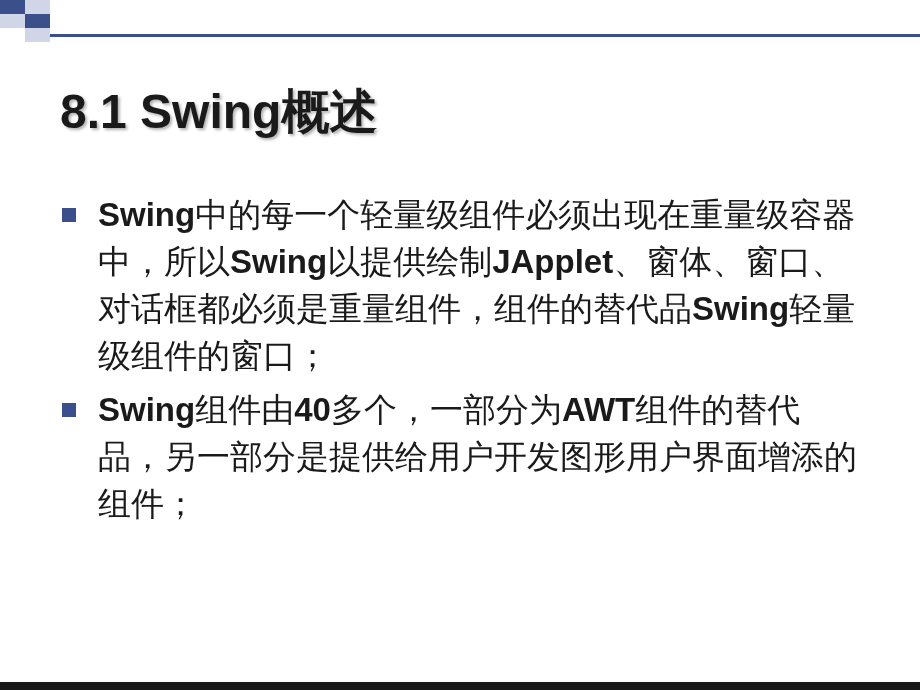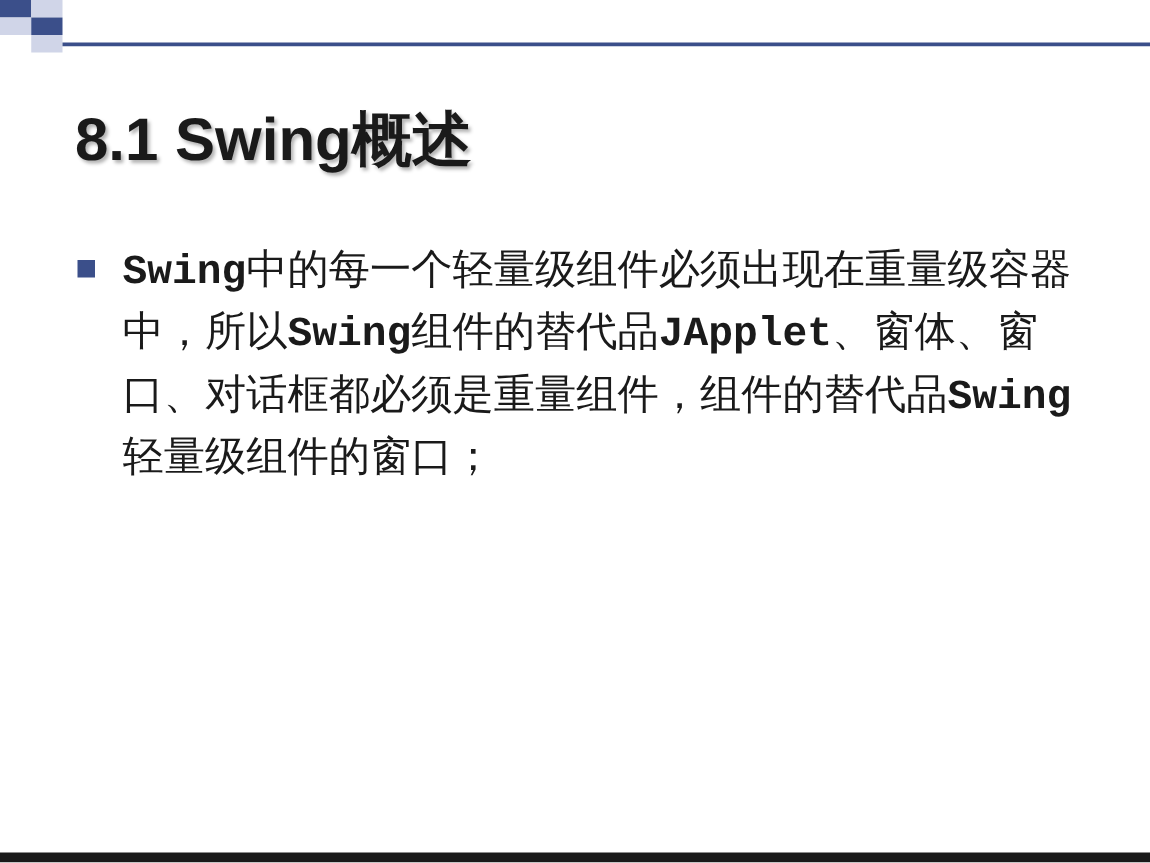--- a/index.html
+++ b/index.html
@@ -97,21 +97,21 @@
       content: '';
       position: absolute;
       left: 2px;
       top: 16px;
       width: 14px;
       height: 14px;
       background: #3b4f8a;
     }
     .bold {
       font-weight: bold;
-      font-family: Liberation Mono, monospace;
+      font-family: Liberation Sans, sans-serif;
     }
     .bottom-bar {
       position: absolute;
       bottom: 0;
       left: 0;
       width: 100%;
       height: 8px;
       background: #1a1a1a;
     }
   </style>
@@ -123,17 +123,18 @@
   <div class="decor-block-2"></div>
   <div class="decor-block-3"></div>
   <div class="decor-block-4"></div>
   <div class="decor-block-5"></div>
   <div class="decor-line"></div>
 </div>
 
 <div class="content">
   <h1 class="title">8.1 Swing概述</h1>
   <ul class="bullet-list">
-    <li class="bullet-item"><span class="bold">Swing</span><span>中的每一个轻量级组件必须出现在重量级容器中，所以</span><span class="bold">Swing</span><span>组件的替代品</span><span class="bold">JApplet</span><span>、窗体、窗口、对话框都必须是重量组件，组件的替代品</span><span class="bold">Swing</span><span>轻量级组件的窗口；</span></li>
+    <li class="bullet-item"><span class="bold">Swing</span><span>中的每一个轻量级组件必须出现在重量级容器中，所以</span><span class="bold">Swing</span><span>以提供绘制</span><span class="bold">JApplet</span><span>、窗体、窗口、对话框都必须是重量组件，组件的替代品</span><span class="bold">Swing</span><span>轻量级组件的窗口；</span></li>
+    <li class="bullet-item"><span class="bold">Swing</span><span>组件由</span><span class="bold">40</span><span>多个，一部分为</span><span class="bold">AWT</span><span>组件的替代品，另一部分是提供给用户开发图形用户界面增添的组件；</span></li>
   </ul>
 </div>
 
 <div class="bottom-bar"></div>
 
 </body></html>

